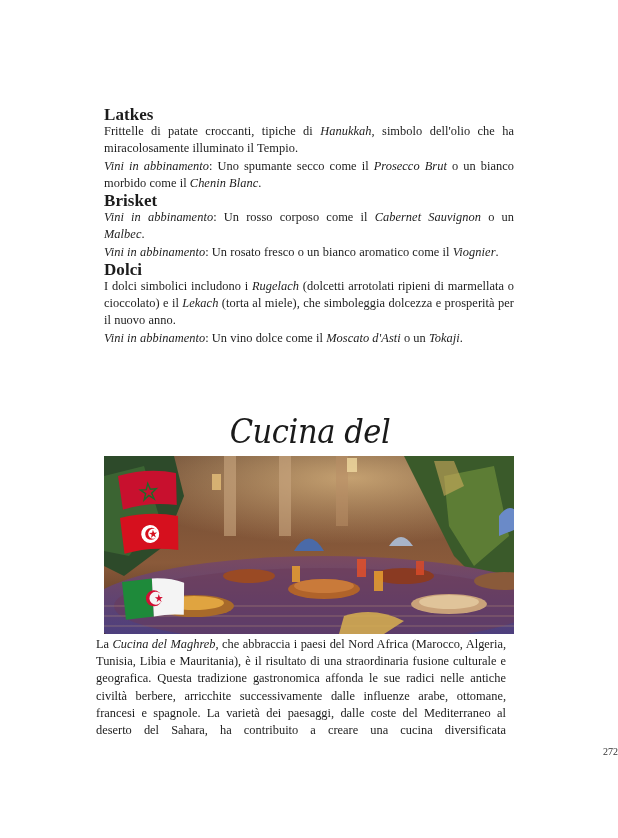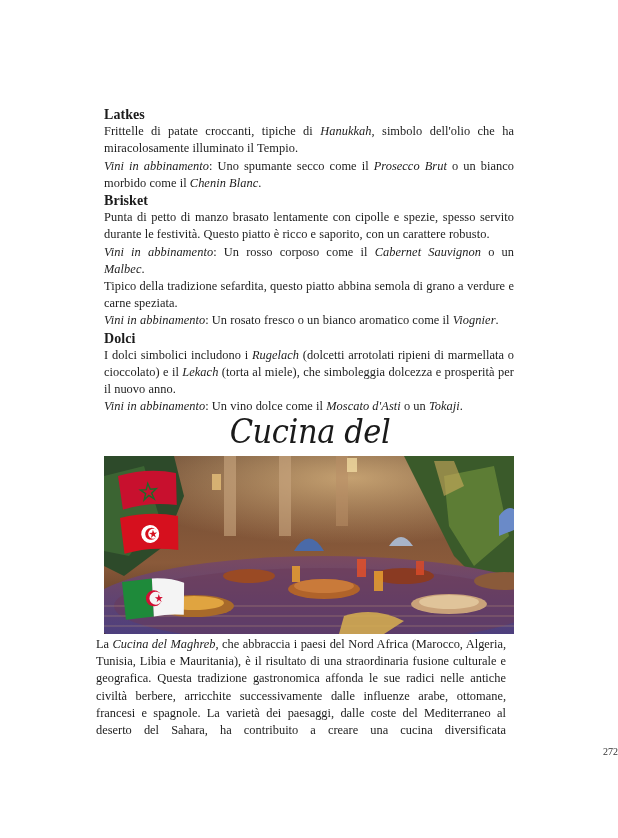--- a/index.html
+++ b/index.html
@@ -27,21 +27,21 @@
       width: 410px;
       font-family: "Liberation Serif", "DejaVu Serif", serif;
       font-size: 12.4px;
       line-height: 17.2px;
       color: #1c1c1c;
       letter-spacing: 0.05px;
     }
     .heading {
       font-weight: bold;
       margin: 0;
-      font-size: 14px;
+      font-size: 17px;
       line-height: 17.2px;
     }
     .para {
       margin: 0;
       text-align: justify;
       text-align-last: left;
     }
     .wine {
       margin: 0;
       text-align: justify;
@@ -104,24 +104,22 @@
 
 <div class="page">
 
   <div class="text-block" style="top:106px;">
 
     <h3 class="heading">Latkes</h3>
     <p class="para"><span>Frittelle di patate croccanti, tipiche di </span><em>Hanukkah</em><span>, simbolo dell'olio che ha miracolosamente illuminato il Tempio.</span></p>
     <p class="wine"><span class="lead">Vini in abbinamento</span><span>: Uno spumante secco come il </span><em>Prosecco Brut</em><span> o un bianco morbido come il </span><em>Chenin Blanc</em><span>.</span></p>
 
     <h3 class="heading">Brisket</h3>
-    <p class="para"><span>Punta di petto di manzo brasato lentamente con cipolle e spezie, spesso servito durante le festività. Questo piatto è ricco e saporito, con un carattere robusto.</span></p>
     <p class="wine"><span class="lead">Vini in abbinamento</span><span>: Un rosso corposo come il </span><em>Cabernet Sauvignon</em><span> o un </span><em>Malbec</em><span>.</span></p>
 
-    <p class="para"><span>Tipico della tradizione sefardita, questo piatto abbina semola di grano a verdure e carne speziata.</span></p>
     <p class="wine"><span class="lead">Vini in abbinamento</span><span>: Un rosato fresco o un bianco aromatico come il </span><em>Viognier</em><span>.</span></p>
 
     <h3 class="heading">Dolci</h3>
     <p class="para"><span>I dolci simbolici includono i </span><em>Rugelach</em><span> (dolcetti arrotolati ripieni di marmellata o cioccolato) e il </span><em>Lekach</em><span> (torta al miele), che simboleggia dolcezza e prosperità per il nuovo anno.</span></p>
     <p class="wine"><span class="lead">Vini in abbinamento</span><span>: Un vino dolce come il </span><em>Moscato d'Asti</em><span> o un </span><em>Tokaji</em><span>.</span></p>
   </div>
 
   <div class="section-title">Cucina del Magreb</div>
 
   <div class="hero-image" title="Tavola imbandita in un cortile marocchino con bandiere di Marocco, Tunisia e Algeria">

